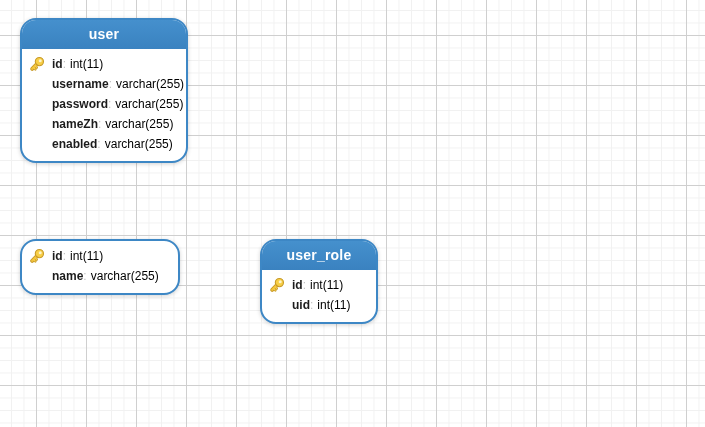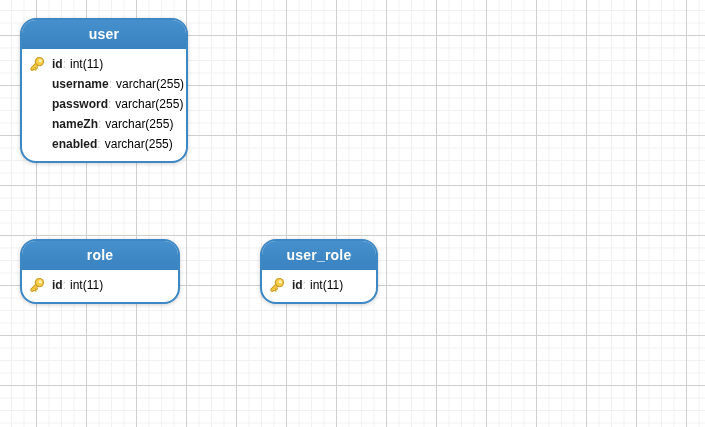--- a/index.html
+++ b/index.html
@@ -96,36 +96,36 @@
       <div class="row">
         <span class="fname">nameZh</span><span class="colon">:</span><span class="ftype">varchar(255)</span>
       </div>
       <div class="row">
         <span class="fname">enabled</span><span class="colon">:</span><span class="ftype">varchar(255)</span>
       </div>
     </div>
   </div>
 
   <div class="table t-role">
-    <div class="table-header">
-      <span>role</span>
-    </div>
     <div class="table-body">
       <div class="row">
         <span class="key-icon">
           <svg width="16" height="16" viewBox="0 0 16 16">
             <path d="M7.6 8.4 L3.2 12.8" stroke="#c89b2a" stroke-width="4" stroke-linecap="round" fill="none"></path>
             <path d="M4.6 11.6 L6.4 13.4 M6.2 10 L7.8 11.6" stroke="#c89b2a" stroke-width="2.4" stroke-linecap="round" fill="none"></path>
             <path d="M7.6 8.4 L3.2 12.8" stroke="#f2c23b" stroke-width="2.2" stroke-linecap="round" fill="none"></path>
             <path d="M4.6 11.6 L6.2 13.2 M6.2 10 L7.6 11.4" stroke="#f7ce46" stroke-width="1.2" stroke-linecap="round" fill="none"></path>
             <circle cx="10.4" cy="5.6" r="4.1" fill="#f7ce46" stroke="#c89b2a" stroke-width="1.1"></circle>
             <circle cx="11.2" cy="4.8" r="1.5" fill="#fdf3c9"></circle>
           </svg>
         </span>
         <span class="fname">id</span><span class="colon">:</span><span class="ftype">int(11)</span>
+      </div>
+      <div class="row">
+        <span class="fname">name</span><span class="colon">:</span><span class="ftype">varchar(255)</span>
       </div>
     </div>
   </div>
 
   <div class="table t-user-role">
     <div class="table-header">
       <span>user_role</span>
     </div>
     <div class="table-body">
       <div class="row">
@@ -134,16 +134,19 @@
             <path d="M7.6 8.4 L3.2 12.8" stroke="#c89b2a" stroke-width="4" stroke-linecap="round" fill="none"></path>
             <path d="M4.6 11.6 L6.4 13.4 M6.2 10 L7.8 11.6" stroke="#c89b2a" stroke-width="2.4" stroke-linecap="round" fill="none"></path>
             <path d="M7.6 8.4 L3.2 12.8" stroke="#f2c23b" stroke-width="2.2" stroke-linecap="round" fill="none"></path>
             <path d="M4.6 11.6 L6.2 13.2 M6.2 10 L7.6 11.4" stroke="#f7ce46" stroke-width="1.2" stroke-linecap="round" fill="none"></path>
             <circle cx="10.4" cy="5.6" r="4.1" fill="#f7ce46" stroke="#c89b2a" stroke-width="1.1"></circle>
             <circle cx="11.2" cy="4.8" r="1.5" fill="#fdf3c9"></circle>
           </svg>
         </span>
         <span class="fname">id</span><span class="colon">:</span><span class="ftype">int(11)</span>
       </div>
+      <div class="row">
+        <span class="fname">uid</span><span class="colon">:</span><span class="ftype">int(11)</span>
+      </div>
     </div>
   </div>
 
 </div>
 
 </body></html>

